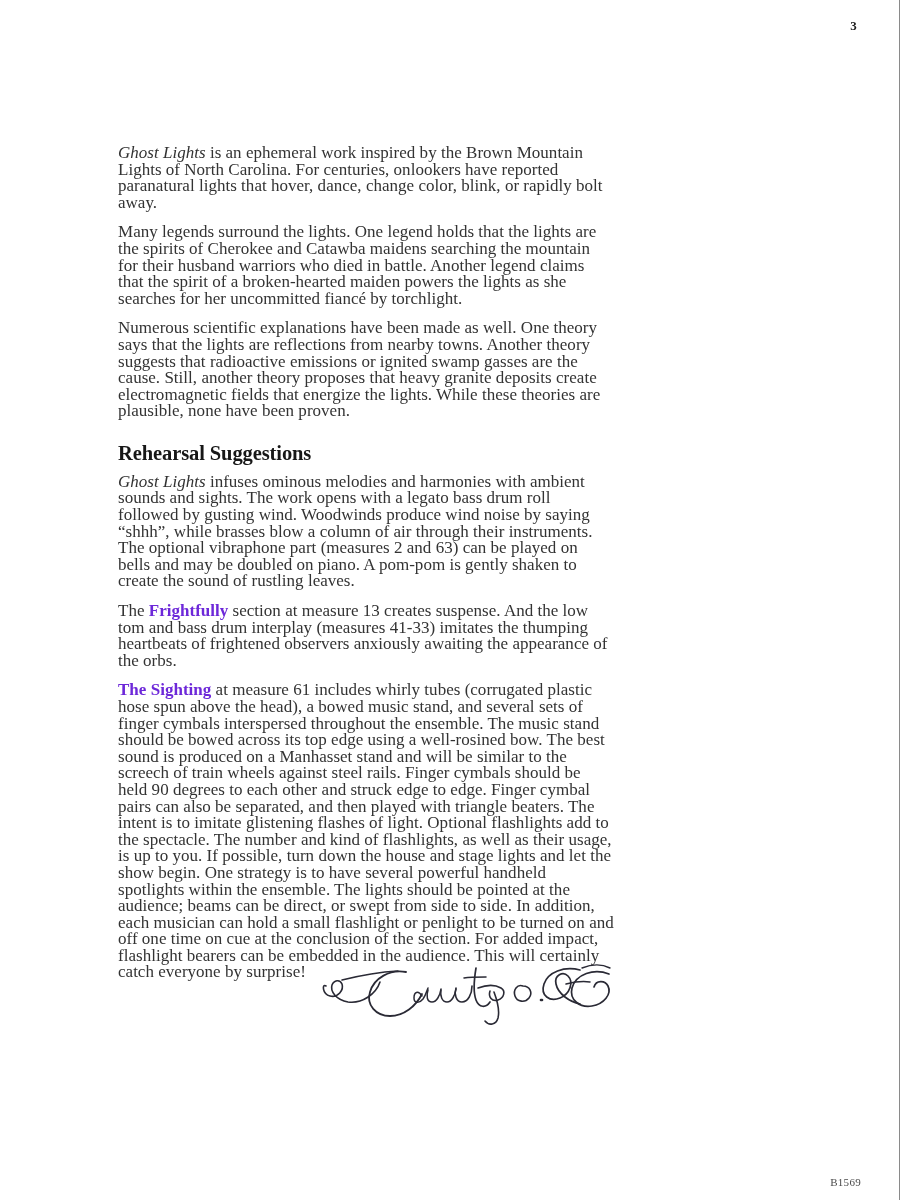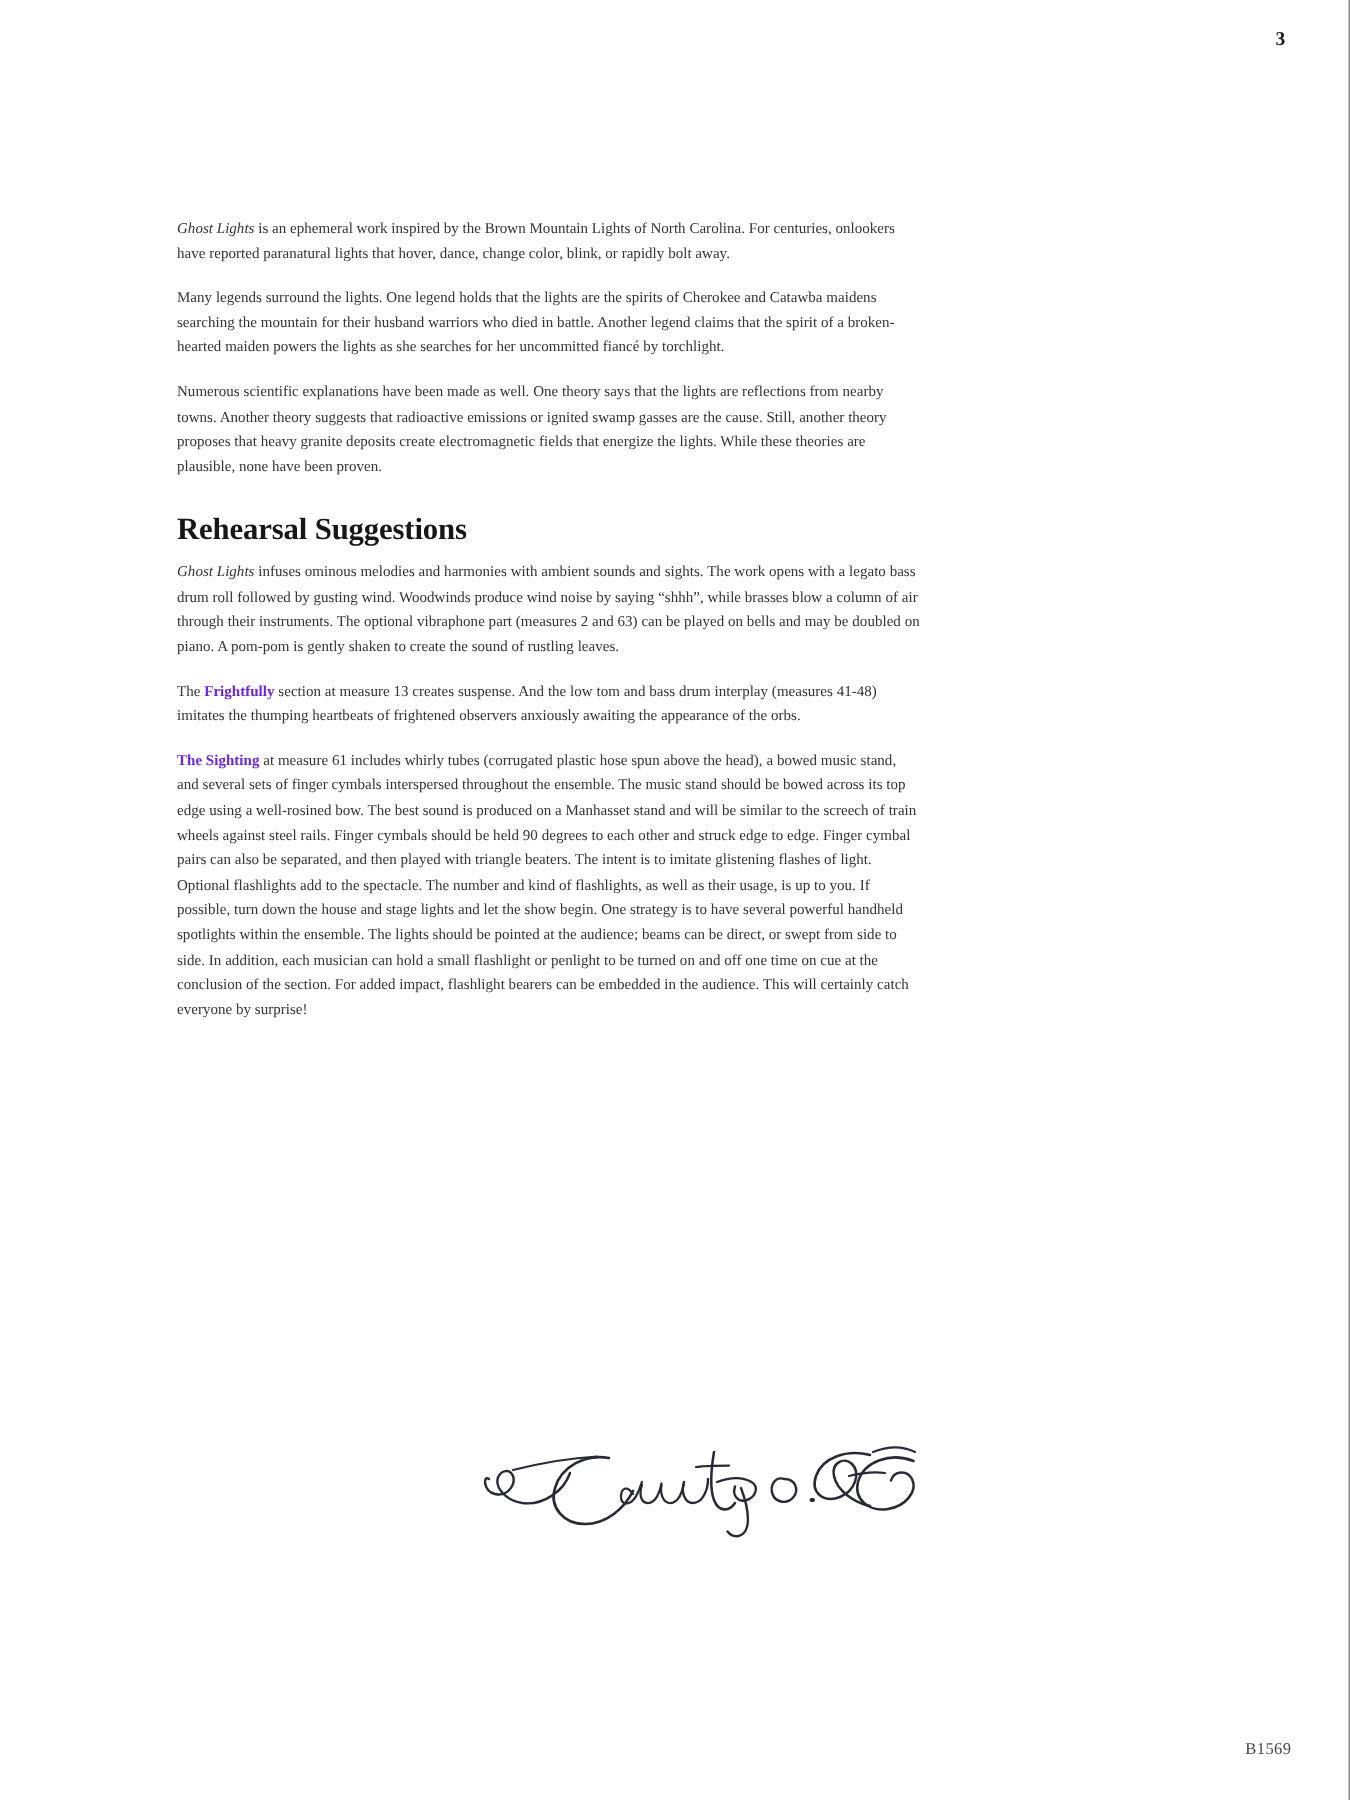--- a/index.html
+++ b/index.html
@@ -38,42 +38,42 @@
     font-weight: bold;
     color: #171717;
     margin: 0 0 9px 0;
     letter-spacing: -0.1px;
     line-height: 1.12;
   }
   h1.section-heading.second {
     margin-top: 22px;
   }
   p.body-text {
-    font-size: 10px;
+    font-size: 17px;
     line-height: 16.6px;
     margin: 0 0 13px 0;
     color: #333333;
     text-align: left;
     letter-spacing: 0.02px;
   }
   p.body-text:last-child { margin-bottom: 0; }
   .it { font-style: italic; }
   .bd { font-weight: bold; color: #6d28d9; }
   .signature-wrap {
     position: absolute;
     left: 318px;
     top: 958px;
     width: 300px;
     height: 70px;
   }
   .signature-wrap svg { display: block; }
   .footer-code {
     position: absolute;
     right: 38px;
-    bottom: 28px;
+    bottom: 12px;
     font-size: 11px;
     color: #4a4a4a;
     letter-spacing: 0.3px;
     text-align: right;
   }
 </style>
 </head>
 <body>
 
 <div class="page">
@@ -86,21 +86,21 @@
     <p class="body-text"><span class="it">Ghost Lights</span><span> is an ephemeral work inspired by the Brown Mountain Lights of North Carolina. For centuries, onlookers have reported paranatural lights that hover, dance, change color, blink, or rapidly bolt away.</span></p>
 
     <p class="body-text">Many legends surround the lights. One legend holds that the lights are the spirits of Cherokee and Catawba maidens searching the mountain for their husband warriors who died in battle. Another legend claims that the spirit of a broken-hearted maiden powers the lights as she searches for her uncommitted fiancé by torchlight.</p>
 
     <p class="body-text">Numerous scientific explanations have been made as well. One theory says that the lights are reflections from nearby towns. Another theory suggests that radioactive emissions or ignited swamp gasses are the cause. Still, another theory proposes that heavy granite deposits create electromagnetic fields that energize the lights. While these theories are plausible, none have been proven.</p>
 
     <h1 class="section-heading second">Rehearsal Suggestions</h1>
 
     <p class="body-text"><span class="it">Ghost Lights</span><span> infuses ominous melodies and harmonies with ambient sounds and sights. The work opens with a legato bass drum roll followed by gusting wind. Woodwinds produce wind noise by saying “shhh”, while brasses blow a column of air through their instruments. The optional vibraphone part (measures 2 and 63) can be played on bells and may be doubled on piano. A pom-pom is gently shaken to create the sound of rustling leaves.</span></p>
 
-    <p class="body-text"><span>The </span><span class="bd">Frightfully</span><span> section at measure 13 creates suspense. And the low tom and bass drum interplay (measures 41-48) imitates the thumping heartbeats of frightened observers anxiously awaiting the appearance of the orbs.</span></p>
+    <p class="body-text"><span>The </span><span class="bd">Frightfully</span><span> section at measure 13 creates suspense. And the low tom and bass drum interplay (measures 41-33) imitates the thumping heartbeats of frightened observers anxiously awaiting the appearance of the orbs.</span></p>
 
     <p class="body-text"><span class="bd">The Sighting</span><span> at measure 61 includes whirly tubes (corrugated plastic hose spun above the head), a bowed music stand, and several sets of finger cymbals interspersed throughout the ensemble. The music stand should be bowed across its top edge using a well-rosined bow. The best sound is produced on a Manhasset stand and will be similar to the screech of train wheels against steel rails. Finger cymbals should be held 90 degrees to each other and struck edge to edge. Finger cymbal pairs can also be separated, and then played with triangle beaters. The intent is to imitate glistening flashes of light. Optional flashlights add to the spectacle. The number and kind of flashlights, as well as their usage, is up to you. If possible, turn down the house and stage lights and let the show begin. One strategy is to have several powerful handheld spotlights within the ensemble. The lights should be pointed at the audience; beams can be direct, or swept from side to side. In addition, each musician can hold a small flashlight or penlight to be turned on and off one time on cue at the conclusion of the section. For added impact, flashlight bearers can be embedded in the audience. This will certainly catch everyone by surprise!</span></p>
 
 
   </div>
 
   <div class="signature-wrap">
     <svg width="300" height="70" viewBox="0 0 300 70" fill="none" xmlns="http://www.w3.org/2000/svg">
       <g stroke="#2a2a35" fill="none" stroke-linecap="round" stroke-linejoin="round">
         <path d="M8 28 C4 25, 4 36, 12 38 C20 40, 26 32, 24 26 C22 21, 16 22, 14 27 C12 33, 18 42, 30 44 C44 46, 58 36, 62 24" stroke-width="1.6"></path>

